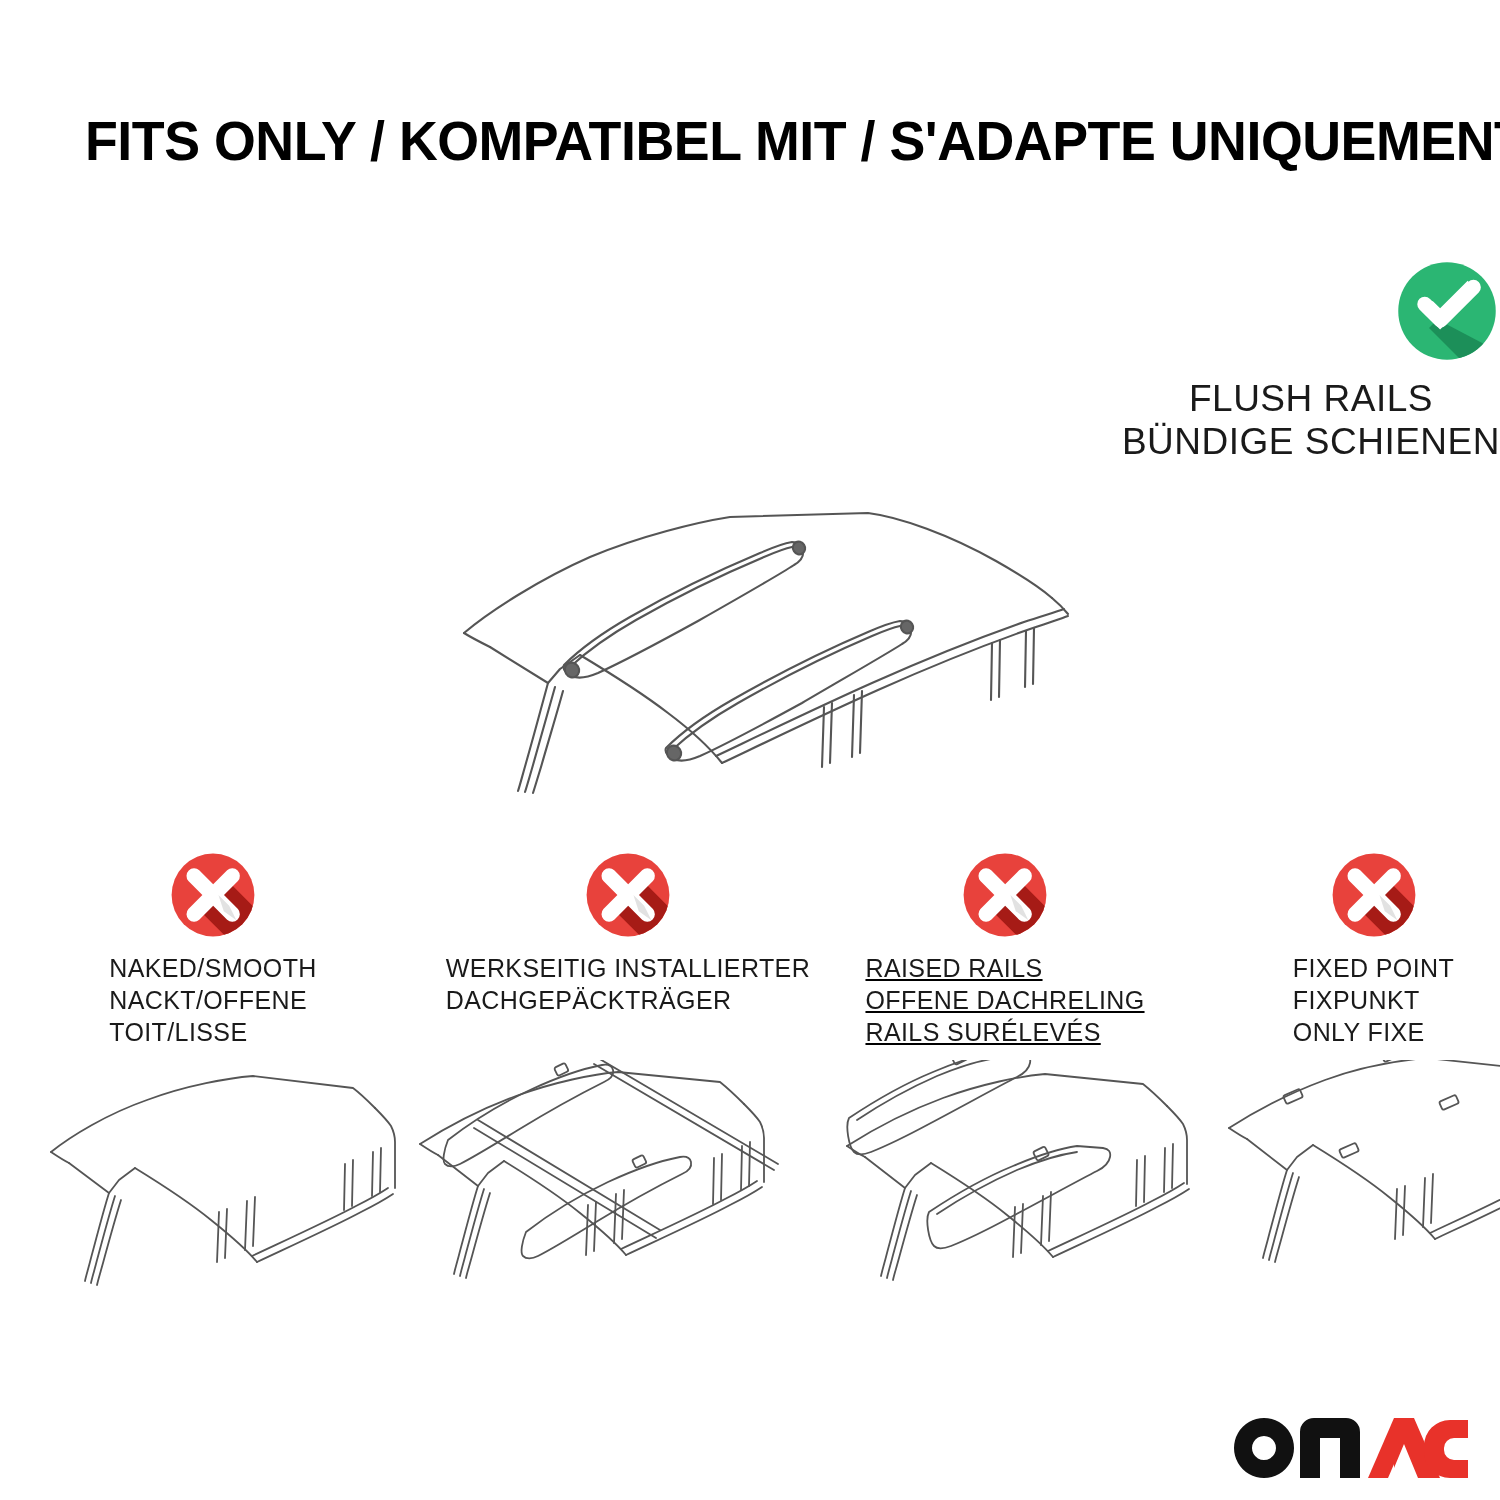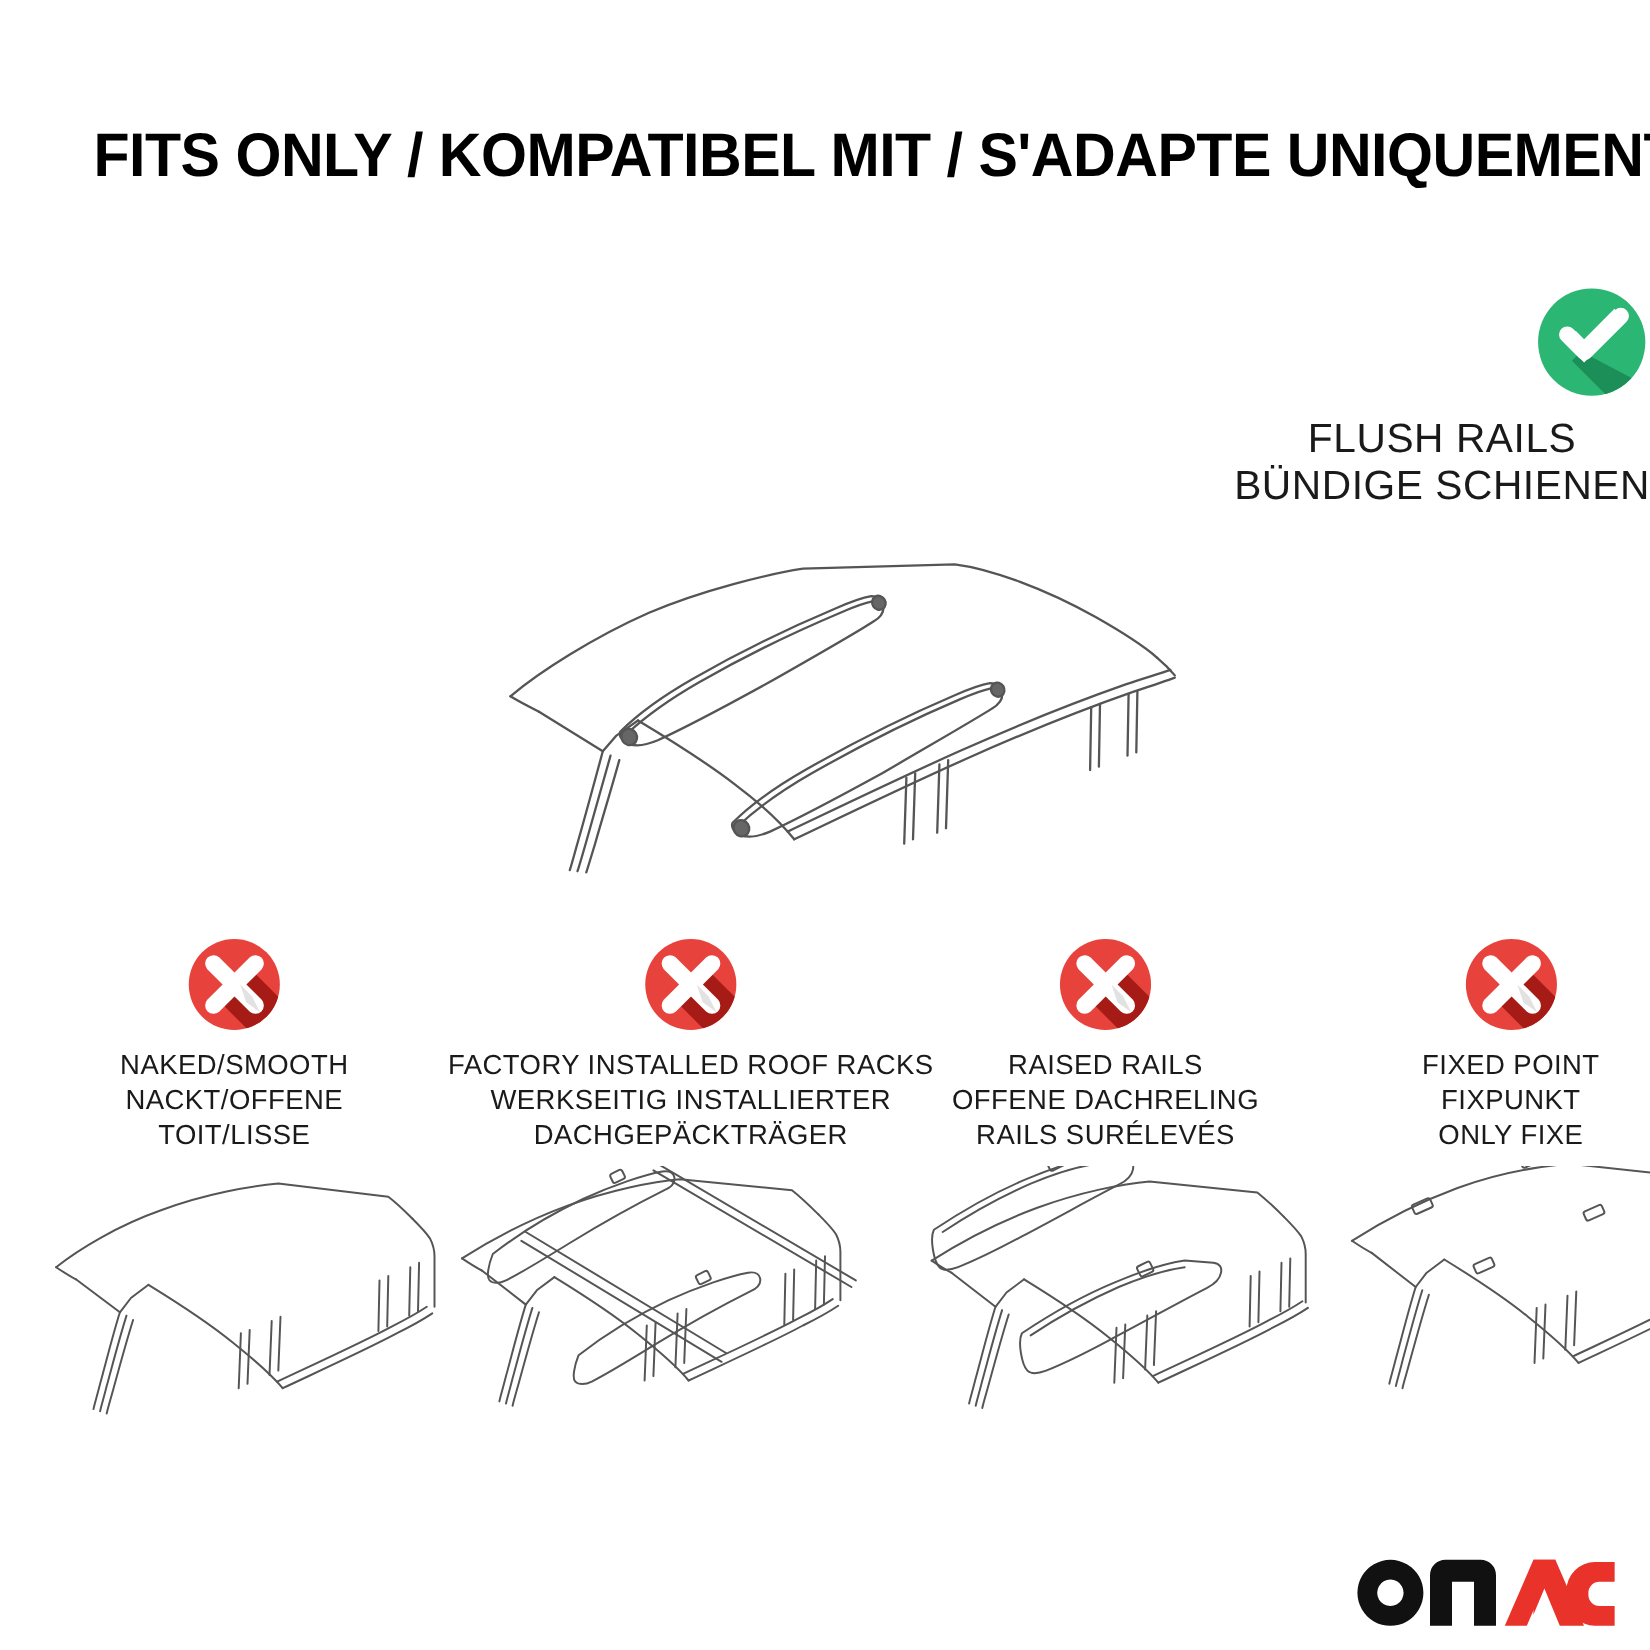--- a/index.html
+++ b/index.html
@@ -36,30 +36,30 @@
     position:absolute;left:430px;top:495px;width:640px;height:300px;
   }
 
   
   .cols{
     position:absolute;left:0;top:850px;width:1500px;height:620px;
   }
   .col{position:absolute;top:0;display:flex;flex-direction:column;align-items:center;}
   .col-badge{width:90px;height:90px;display:block;}
   .col-labels{
-    margin-top:12px;text-align:center;
+    margin-top:12px;text-align:left;
     font-size:25px;line-height:1.28;color:#1a1a1a;letter-spacing:0.4px;
   }
   .col-labels div{white-space:nowrap;}
   .col-art{margin-top:10px;}
 
   
   .col-1{left:53px;width:320px;}
   .col-2{left:398px;width:460px;}
-  .col-3{left:845px;width:320px;}
+  .col-3{left:845px;width:320px;text-decoration:underline;}
   .col-4{left:1241px;width:265px;}
 
   .col-1 .col-art{position:absolute;top:200px;left:-10px;}
   .col-2 .col-art{position:absolute;top:200px;left:10px;}
   .col-3 .col-art{position:absolute;top:200px;left:-12px;}
   .col-4 .col-art{position:absolute;top:200px;left:-18px;}
 
   
   .logo{position:absolute;left:1228px;top:1412px;width:240px;height:72px;}
 </style>
@@ -190,21 +190,20 @@
         <circle cx="50" cy="50" r="46" fill="#e8423c"></circle>
         <g clip-path="url(#clipRed2)">
           <path d="M50 50 L66 34 L120 88 L88 120 L34 66 Z" fill="#a61b16"></path>
         </g>
         <g clip-path="url(#clipRed2)">
           <path d="M56.2 50 L71.7 34.5 a8.5 8.5 0 0 0 -12 -12 L44.2 38 L28.7 22.5 a8.5 8.5 0 0 0 -12 12 L32.2 50 L16.7 65.5 a8.5 8.5 0 0 0 12 12 L44.2 62 L59.7 77.5 a8.5 8.5 0 0 0 12 -12 Z" transform="translate(6,0)" fill="#ffffff"></path>
           <path d="M50 50 L62 62 L70 78 L56 68 Z" transform="translate(6,0)" fill="#e2e2e2"></path>
         </g>
       </svg>
       <div class="col-labels">
-        <div>FACTORY INSTALLED ROOF RACKS</div>
         <div>WERKSEITIG INSTALLIERTER</div>
         <div>DACHGEPÄCKTRÄGER</div>
       </div>
       <svg class="col-art" width="380" height="230" viewBox="0 0 380 230">
         <g fill="none" stroke="#555555" stroke-width="1.8" stroke-linecap="round" stroke-linejoin="round">
 
           <path d="M12 84 C34 70 70 50 108 36 C146 22 186 14 210 12 L312 22 C322 30 330 38 336 44"></path>
           <path d="M12 84 C18 88 24 92 30 95"></path>
           <path d="M30 95 L70 126 L80 113 L96 101"></path>
           <path d="M96 101 C122 117 150 135 172 153 C192 169 208 183 218 195"></path>

